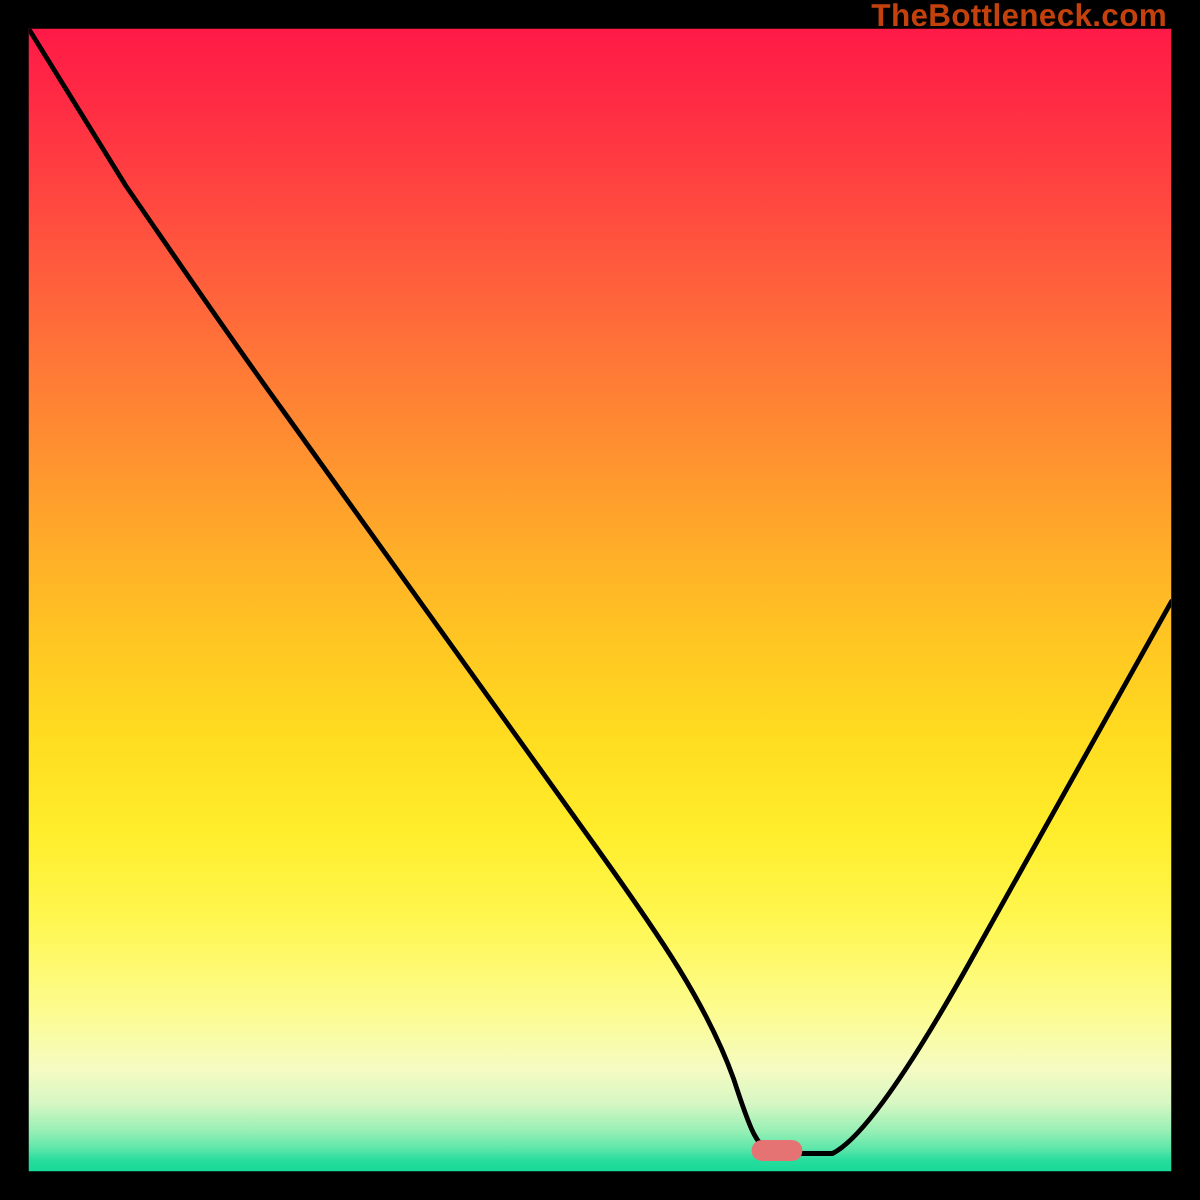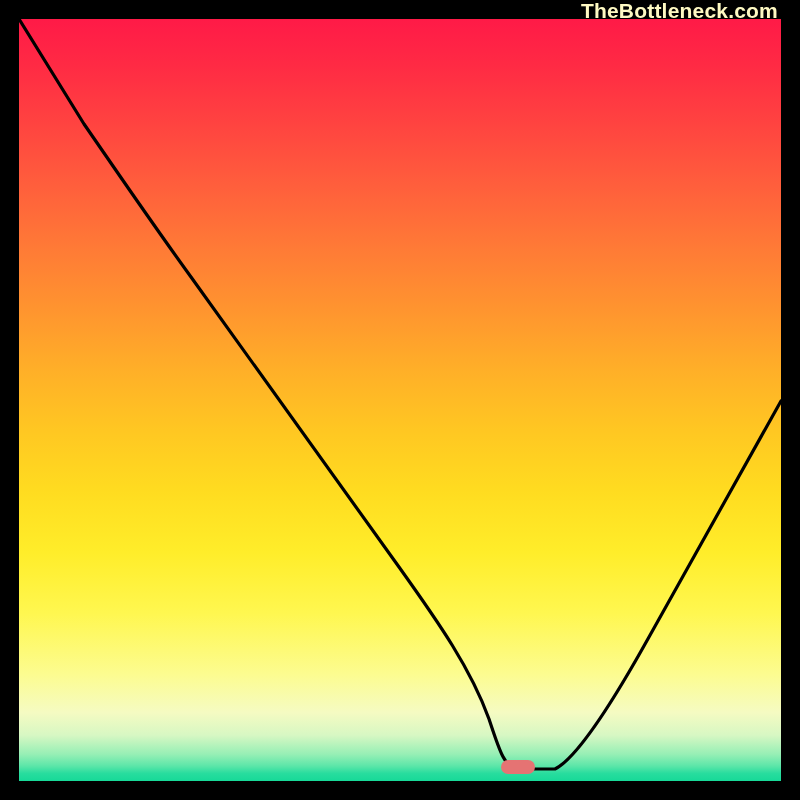--- a/index.html
+++ b/index.html
@@ -48,21 +48,21 @@
       #17d998 100%
     );
   }
   .watermark {
     position: absolute;
     top: -1px;
     right: 22px;
     font-family: Arial, Helvetica, sans-serif;
     font-size: 21px;
     font-weight: 600;
-    color: #fef9c3;
+    color: #c2410c;
     letter-spacing: 0.2px;
     user-select: none;
   }
   .marker {
     position: absolute;
     width: 34px;
     height: 14px;
     border-radius: 7px;
     background: #e57373;
   }

